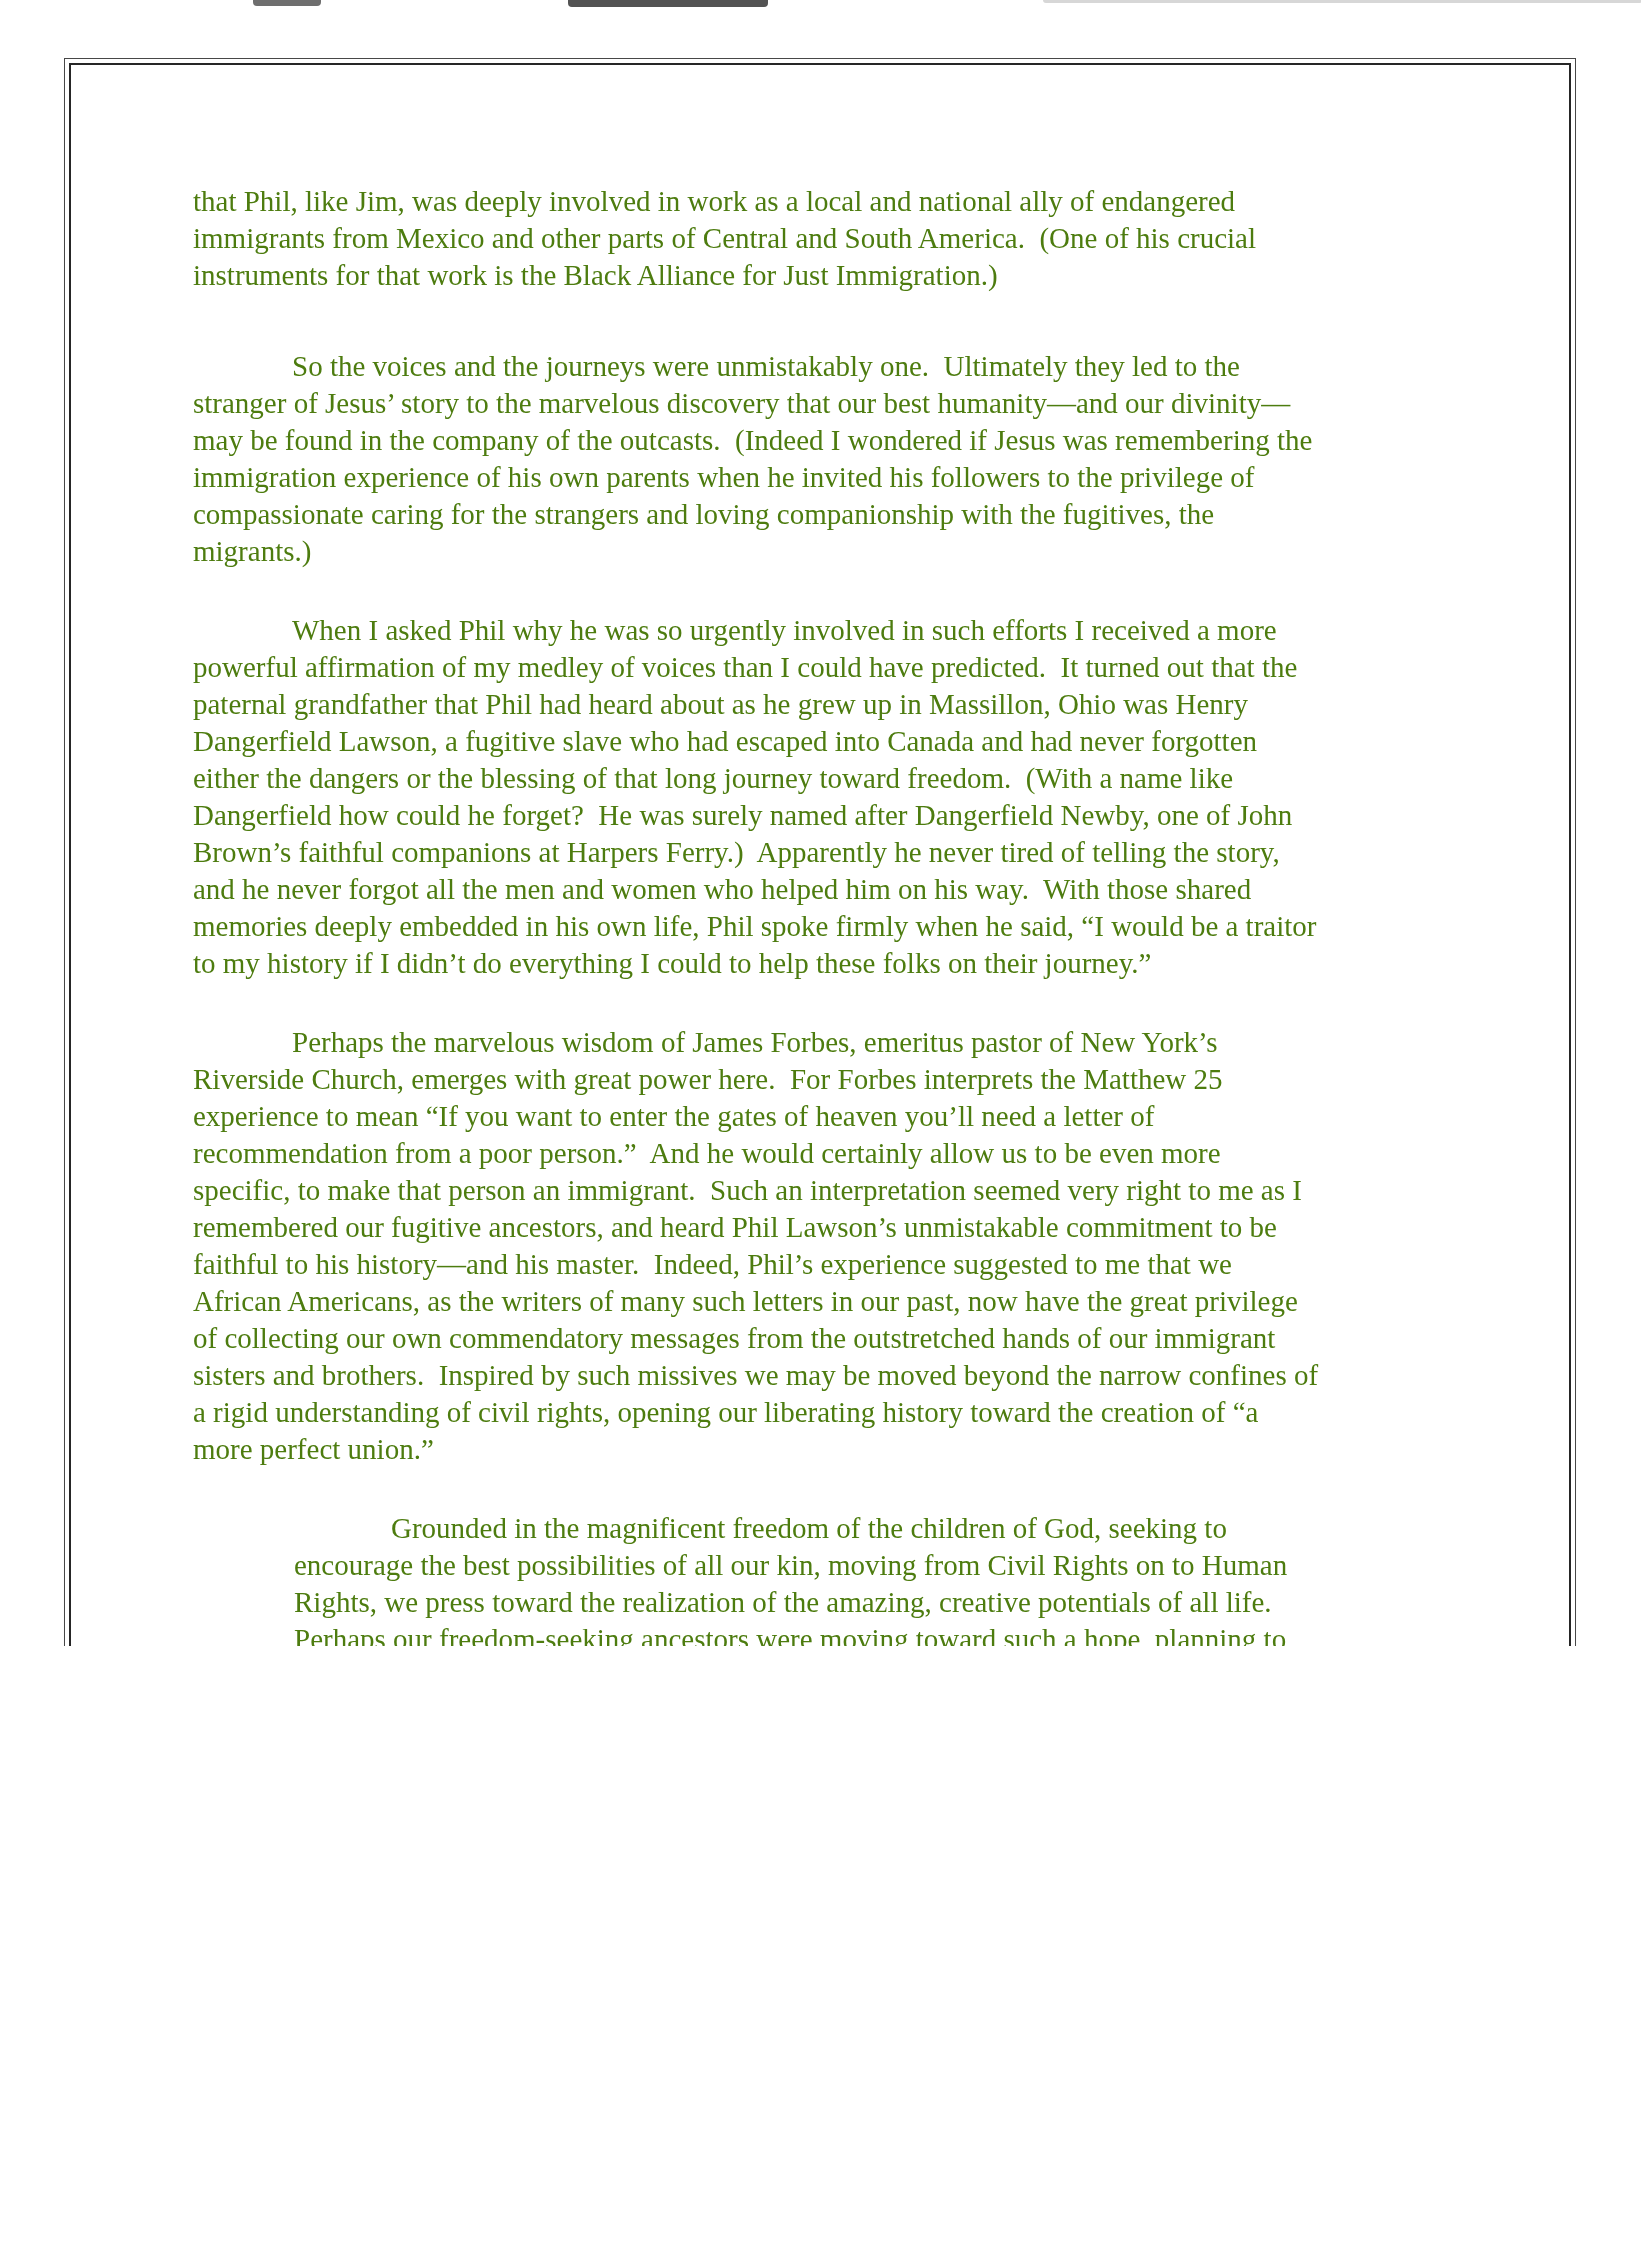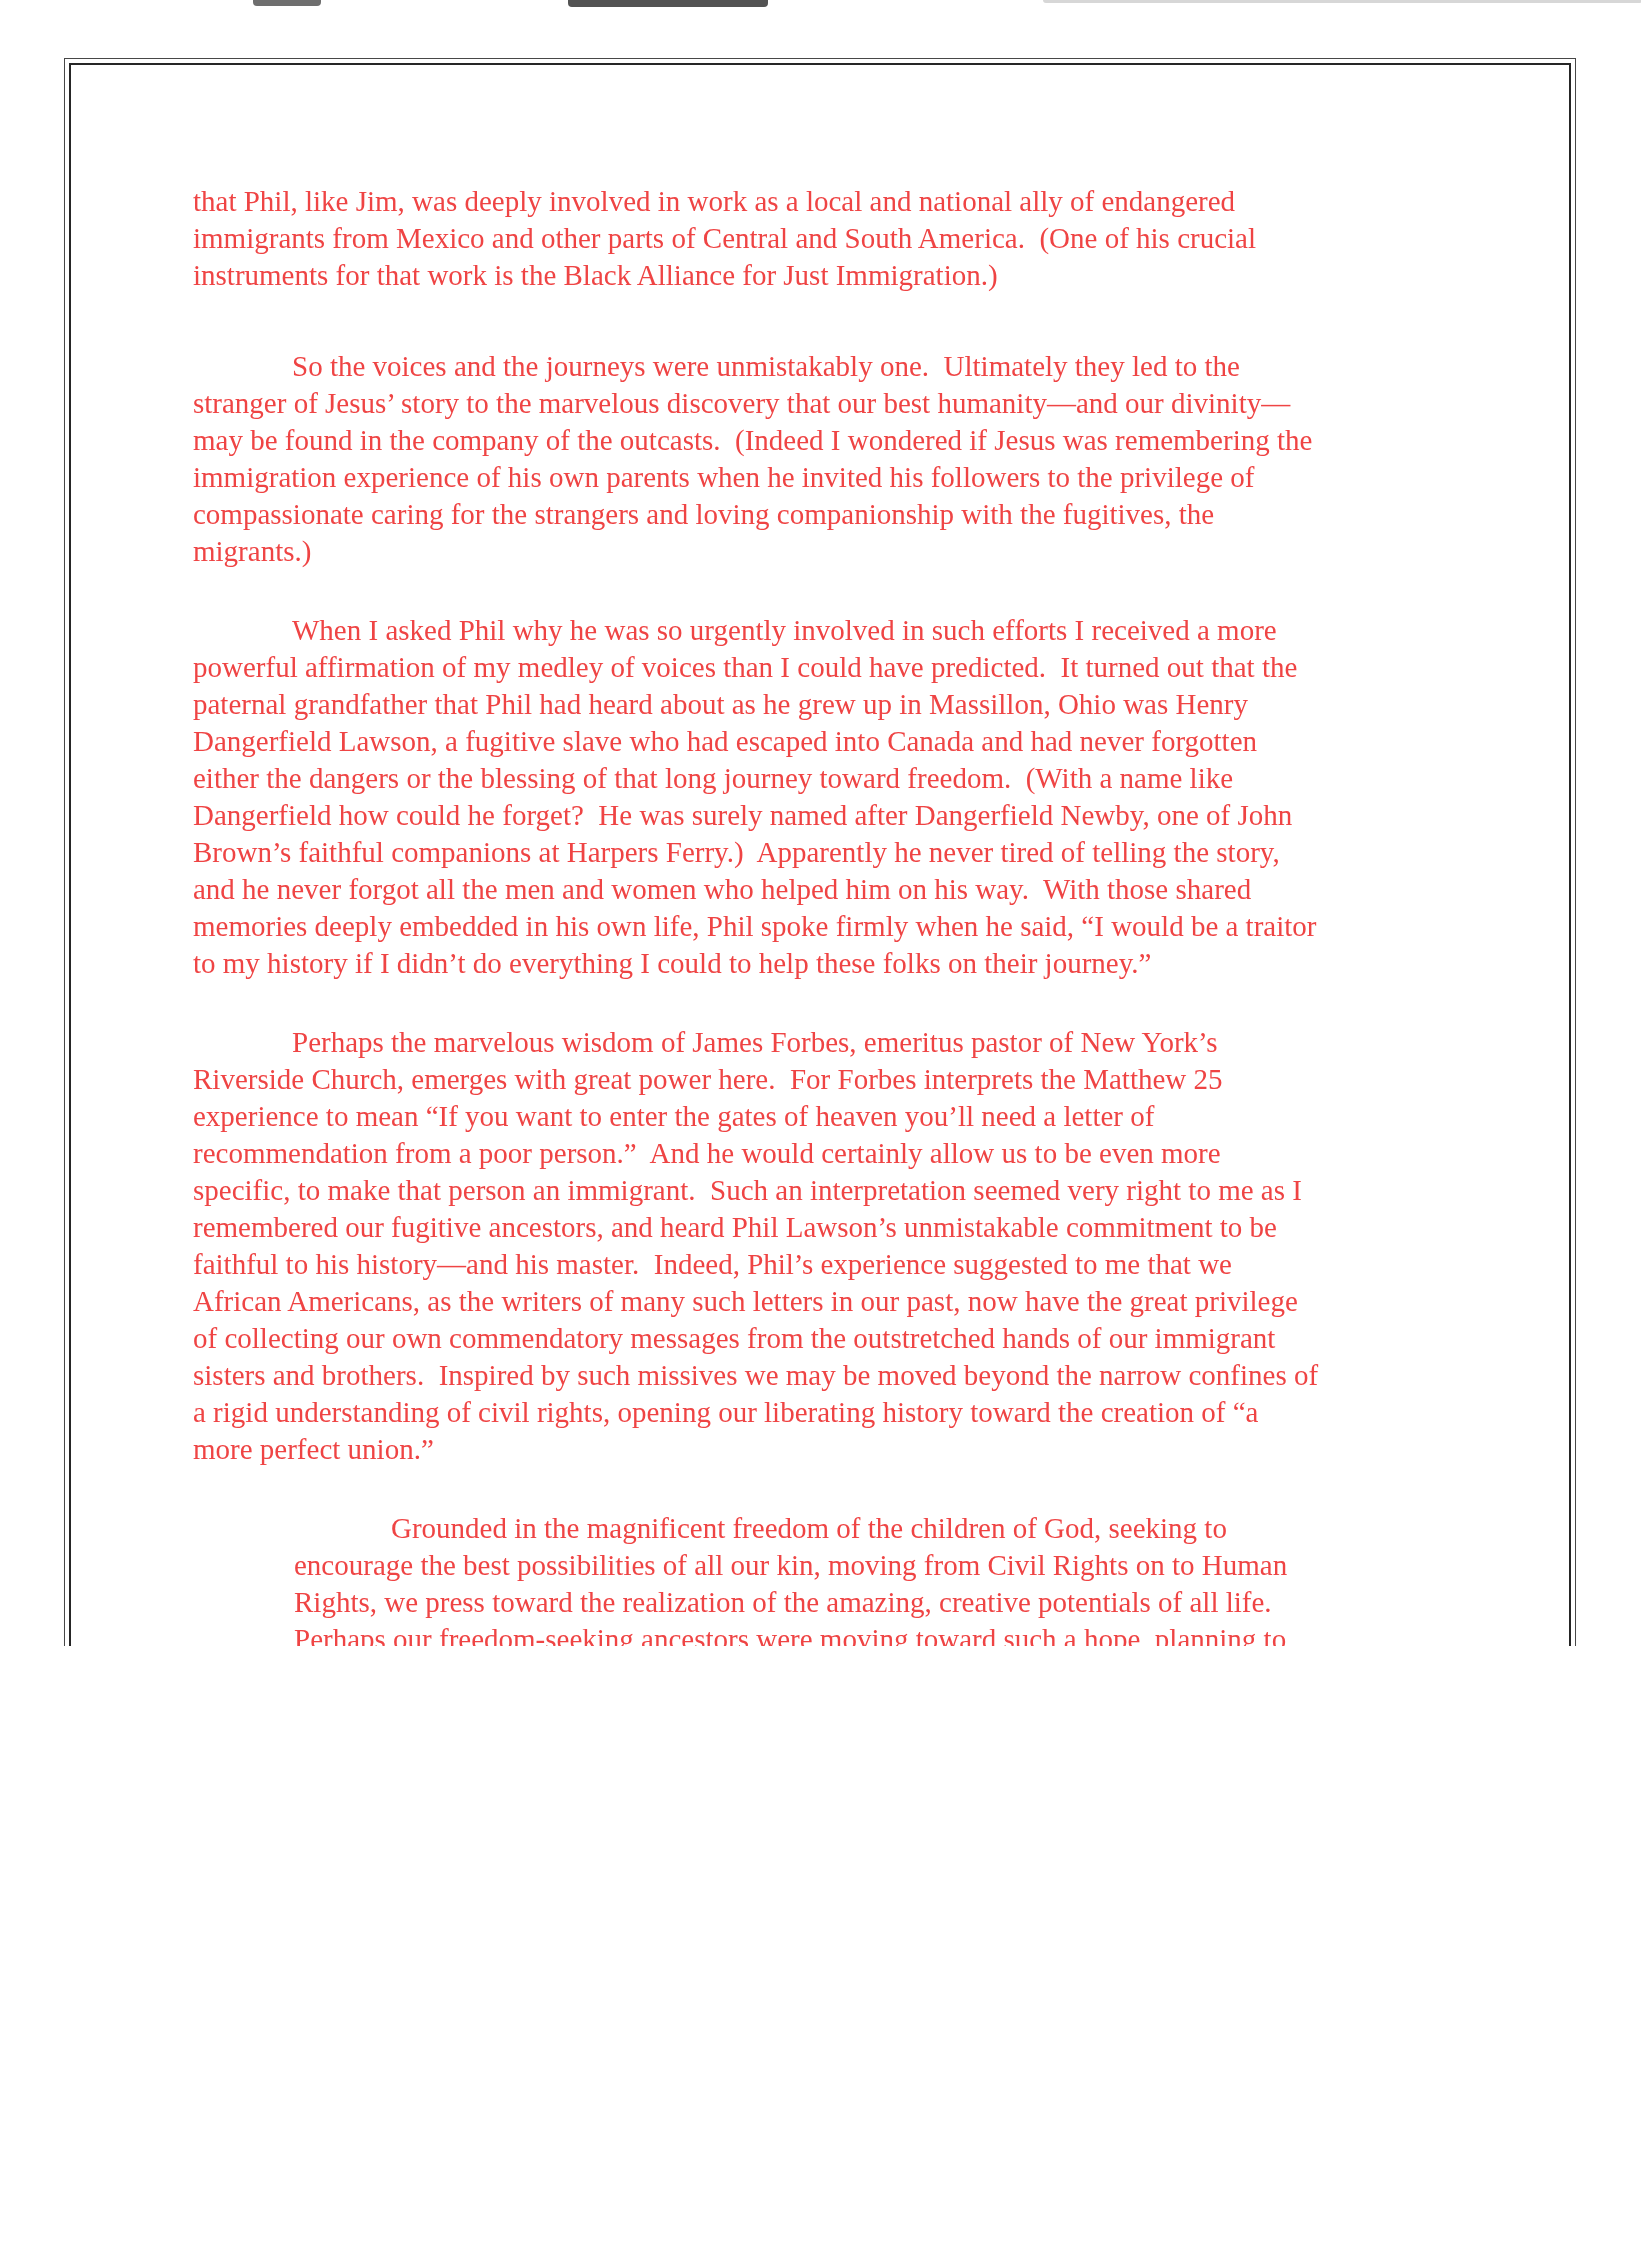--- a/index.html
+++ b/index.html
@@ -2,21 +2,21 @@
 <html><head>
 <meta charset="utf-8">
 <style>
   html, body { margin: 0; padding: 0; background: #ffffff; }
   .page {
     position: relative;
     width: 1641px;
     height: 1646px;
     background: #ffffff;
     font-family: "Liberation Serif", "DejaVu Serif", serif;
-    color: #ef4444;
+    color: #4d7c0f;
     overflow: hidden;
   }
 
   
   .smudge { position: absolute; top: 0; border-radius: 0 0 3.9px 3.9px; }
   .smudge-left  { left: 253px; width: 68px;  height: 5.8px; background: #4a4a4a; opacity: .8; }
   .smudge-right { left: 568px; width: 200px; height: 6.8px; background: #353535; opacity: .85; }
   .smudge-far-right { left: 1043px; width: 599px; height: 2.9px; background: #bdbdbd; opacity: .6; }
 
   

